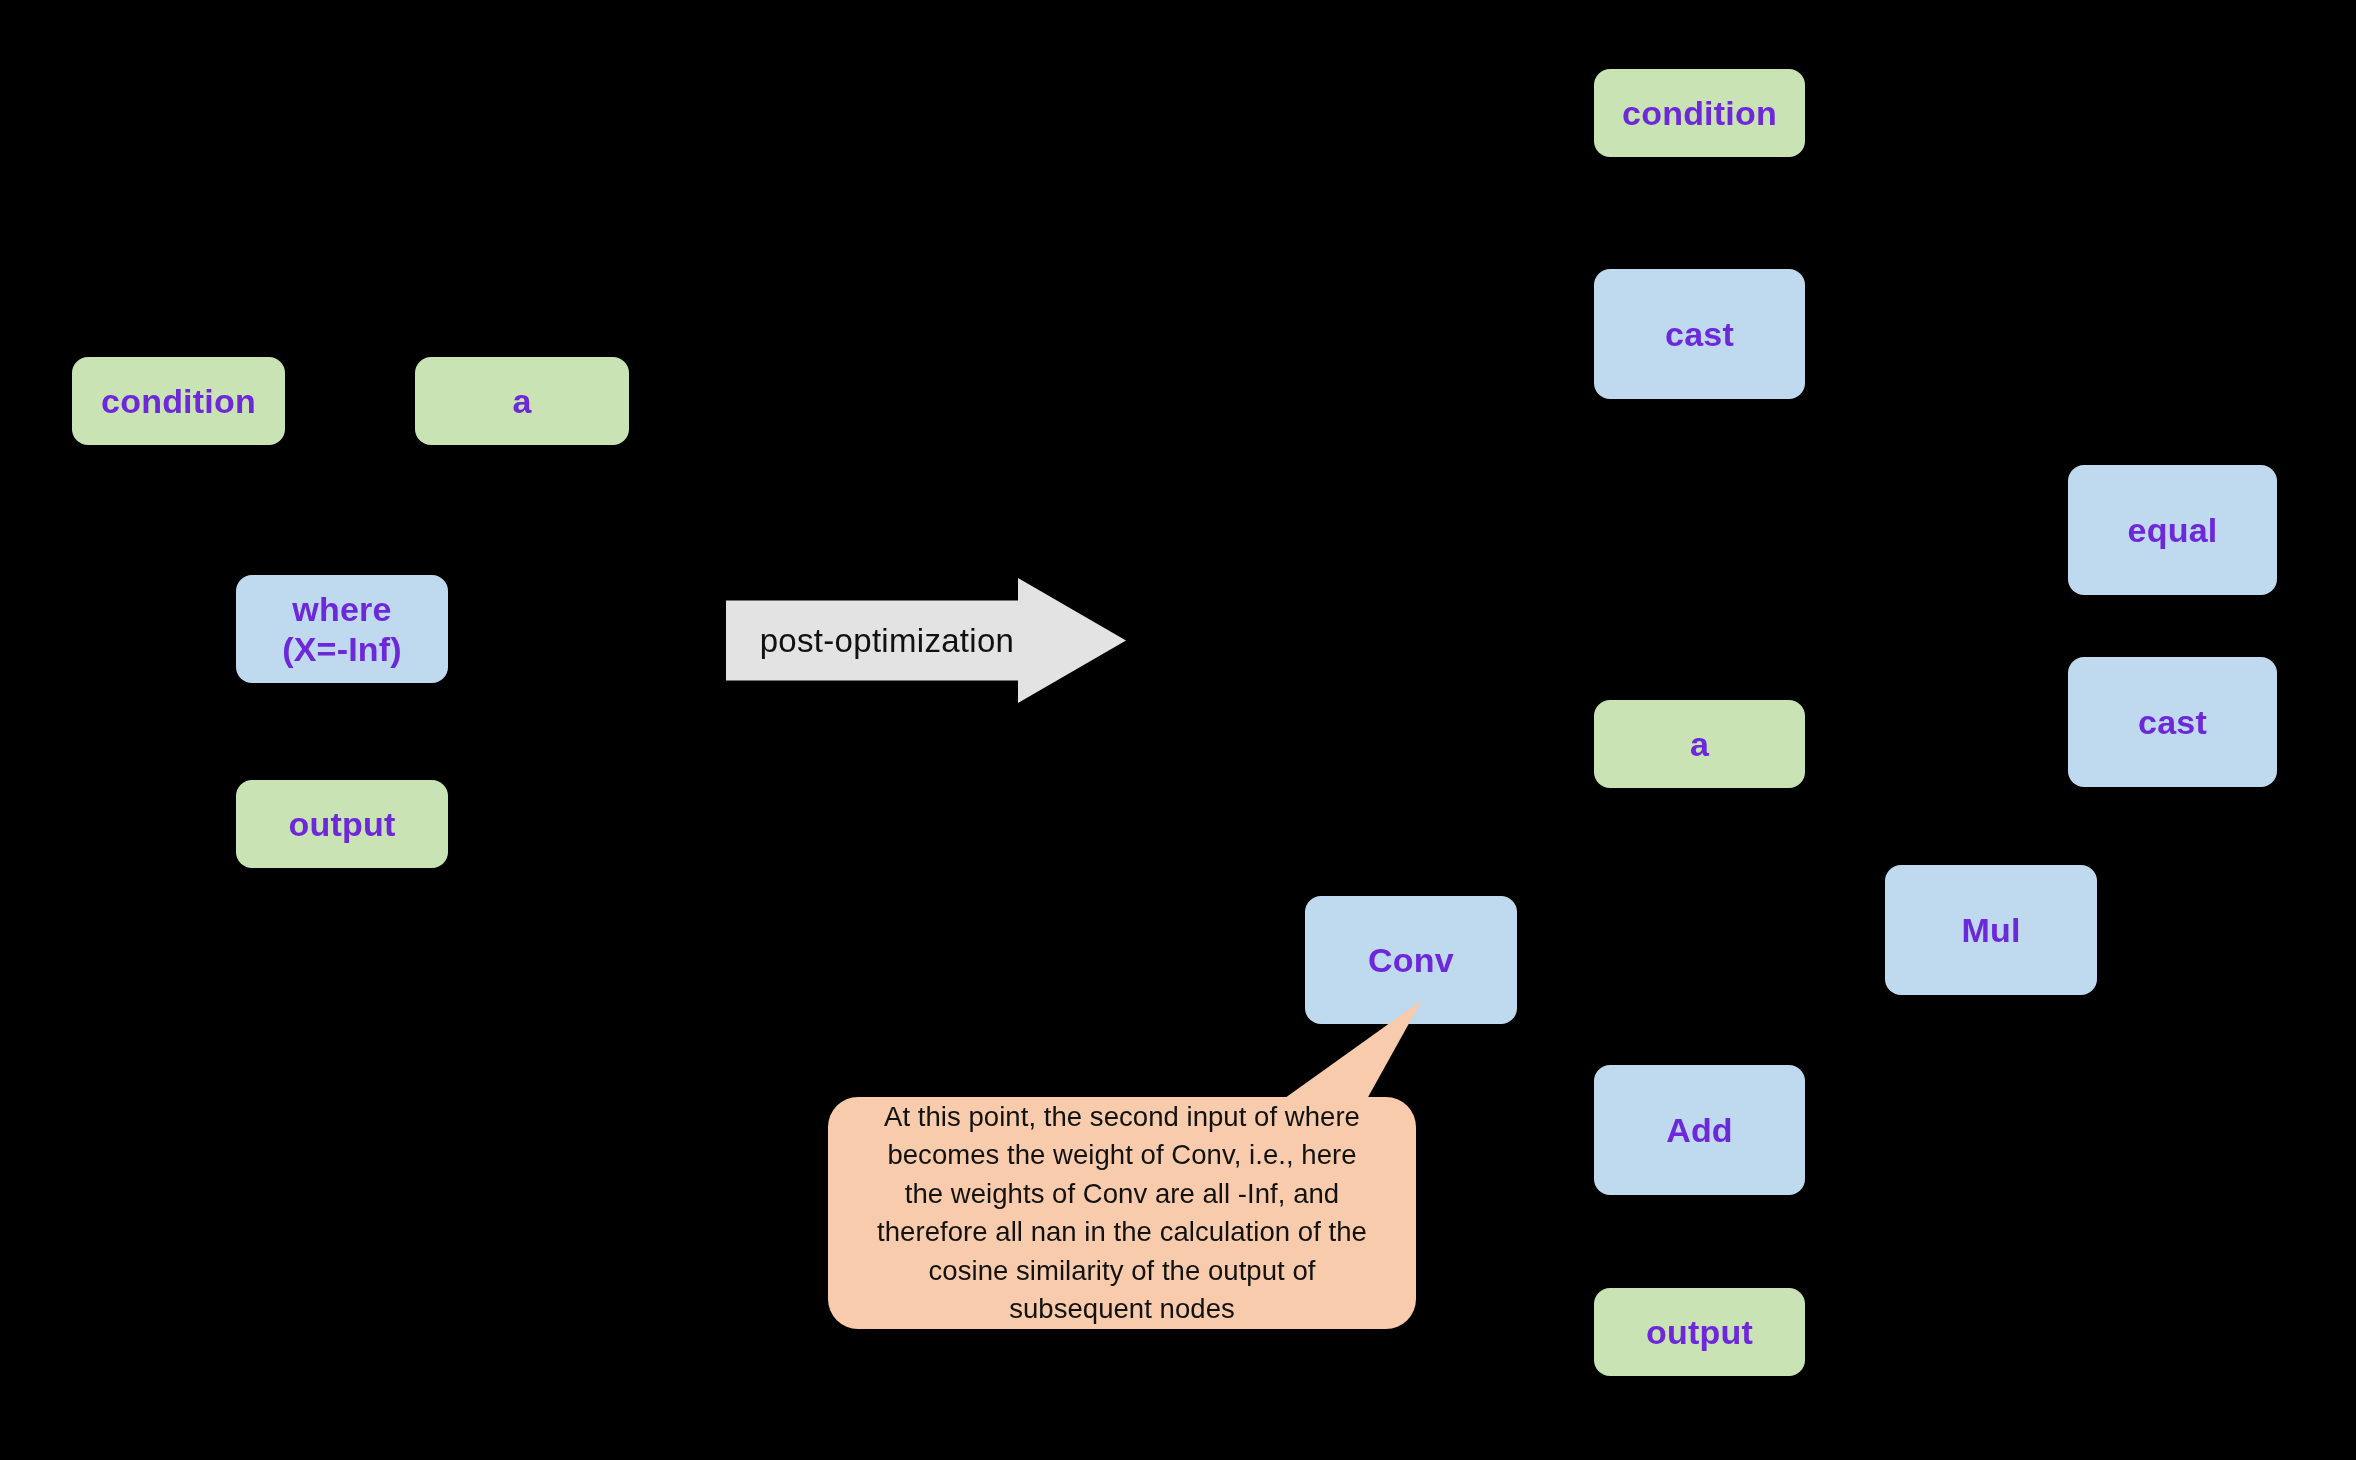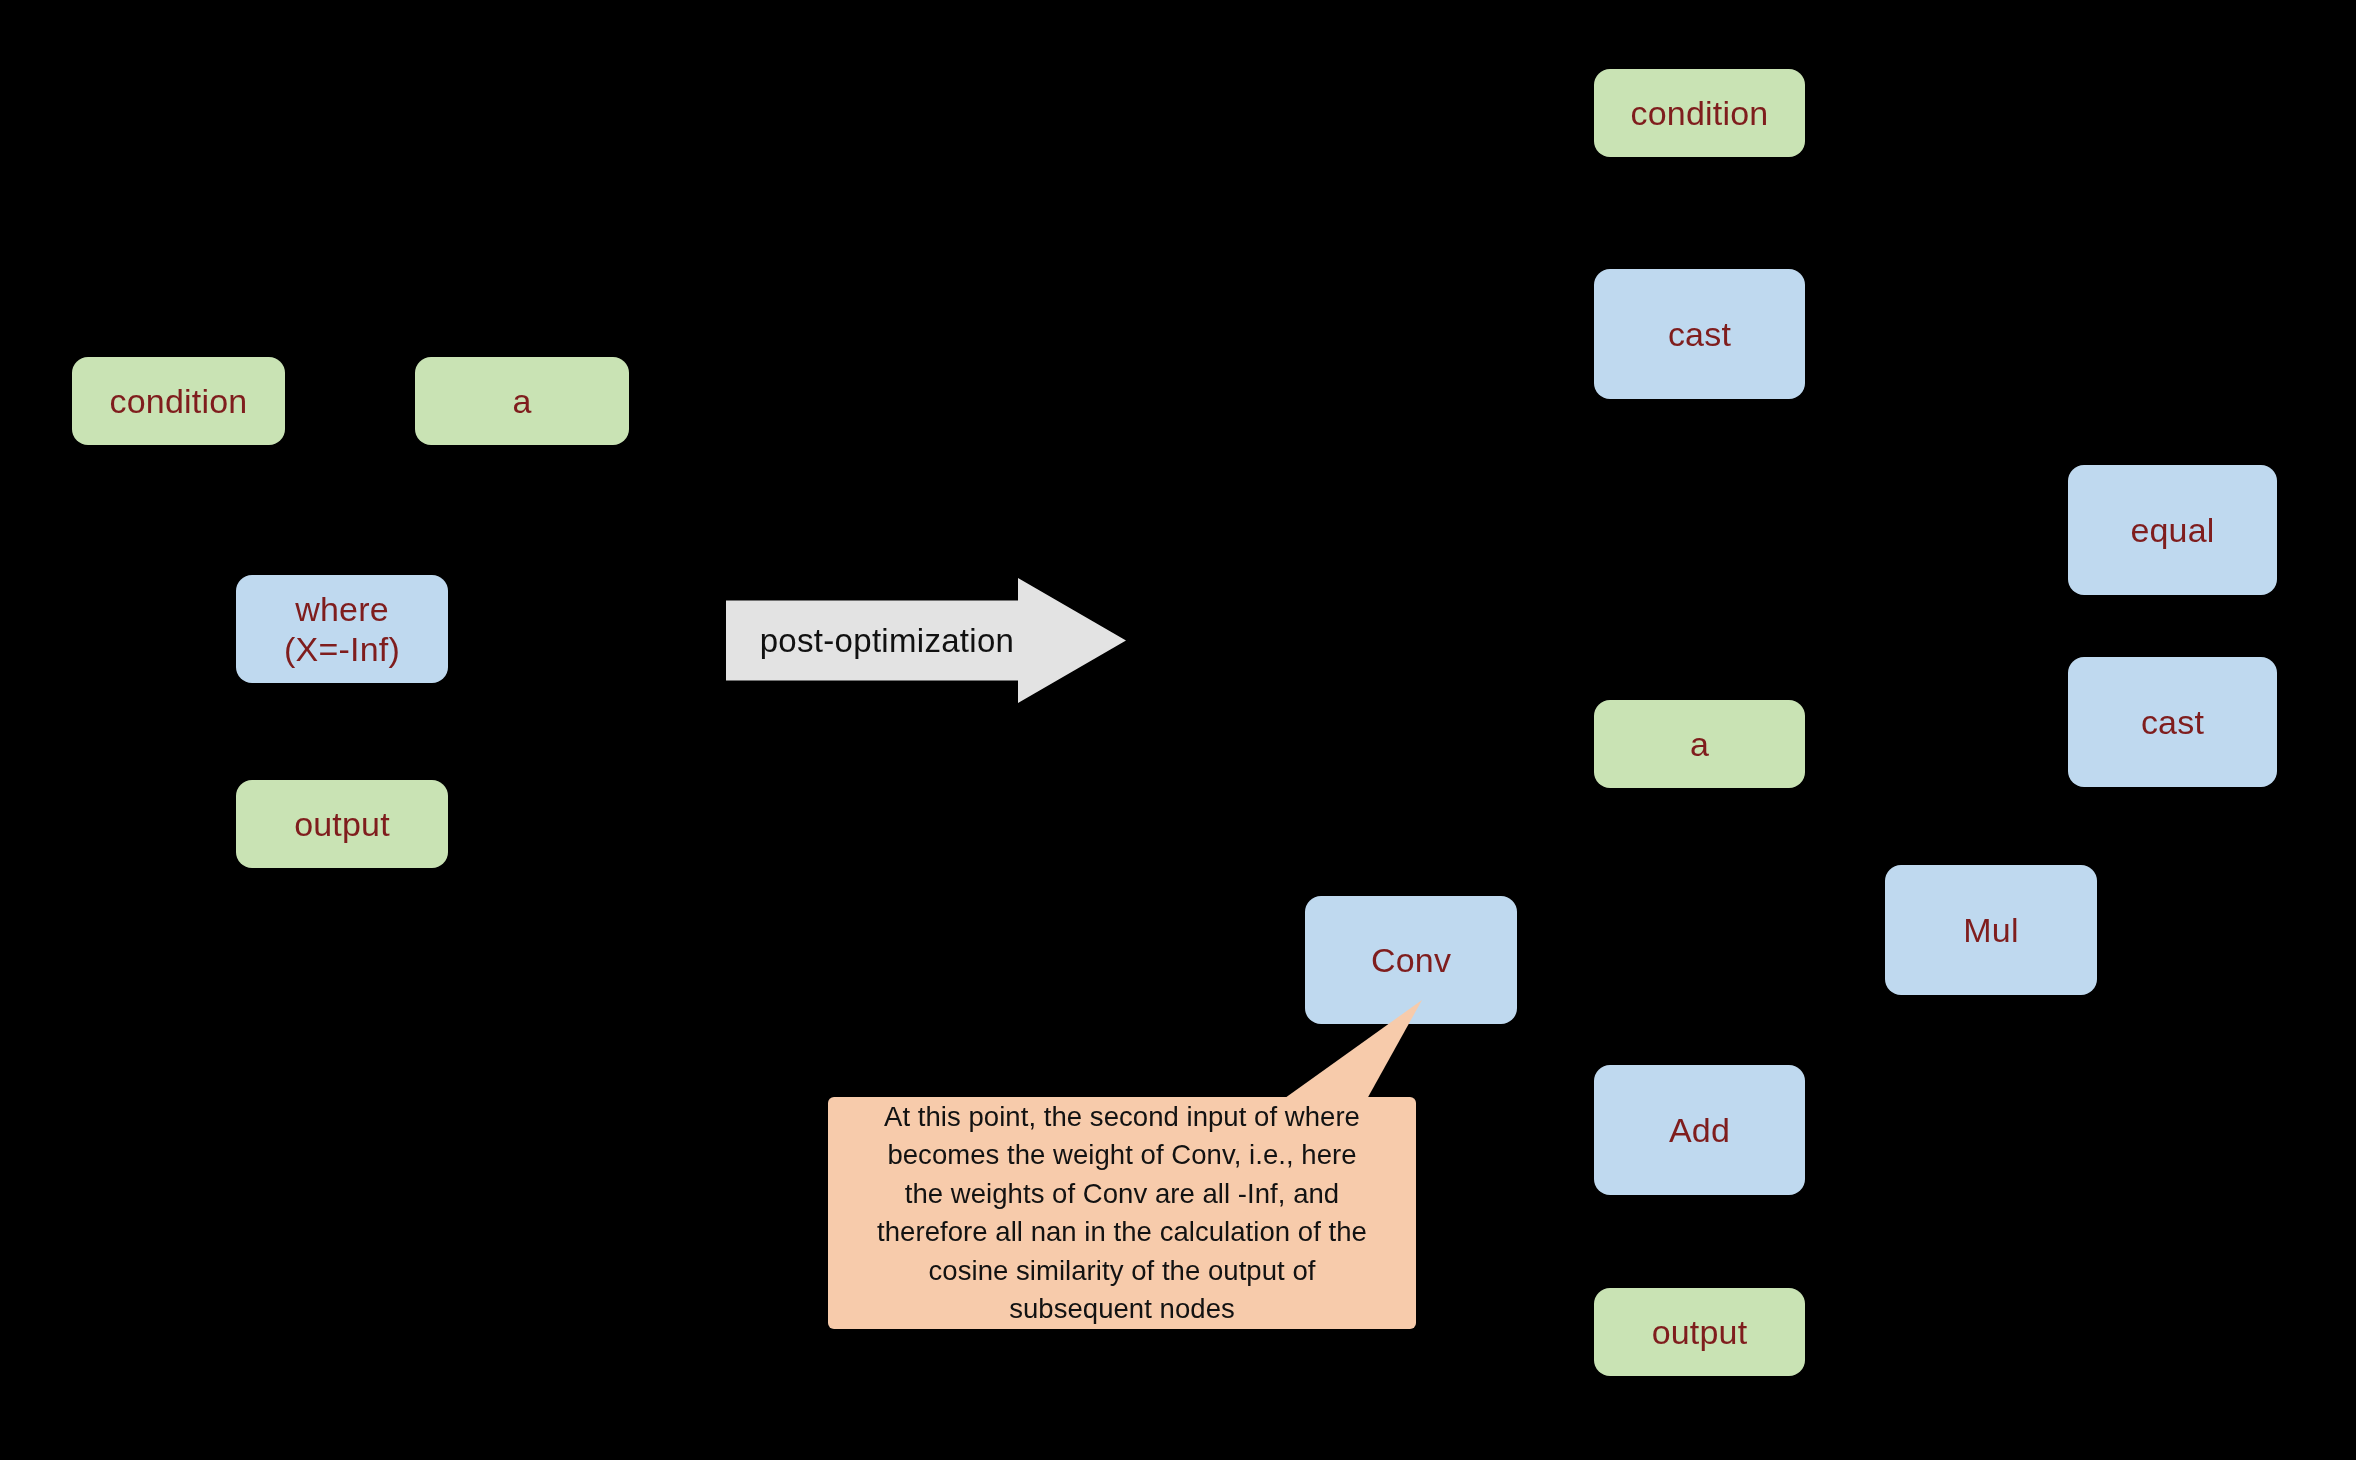--- a/index.html
+++ b/index.html
@@ -19,27 +19,28 @@
     overflow: hidden;
   }
   .node {
     position: absolute;
     box-sizing: border-box;
     border-radius: 16px;
     display: flex;
     align-items: center;
     justify-content: center;
     text-align: center;
-    color: #7f1d1d;
+    color: #6d28d9;
     font-size: 34px;
     line-height: 1.18;
     letter-spacing: 0.2px;
     white-space: pre-line;
     padding: 4px 20px;
     user-select: none;
+    font-weight: bold;
   }
   .node.green { background: #c9e3b4; }
   .node.blue  { background: #bfd9ef; }
 
   
   #arrow-wrap {
     position: absolute;
     left: 726px;
     top: 578px;
     width: 400px;
@@ -67,21 +68,21 @@
   }
 
   
   #callout {
     position: absolute;
     left: 828px;
     top: 1097px;
     width: 588px;
     height: 232px;
     background: #f7cbab;
-    border-radius: 6px;
+    border-radius: 30px;
     box-sizing: border-box;
     display: flex;
     align-items: center;
     justify-content: center;
     padding: 10px 26px;
   }
   #callout-text {
     color: #121212;
     font-size: 27.5px;
     line-height: 1.40;

